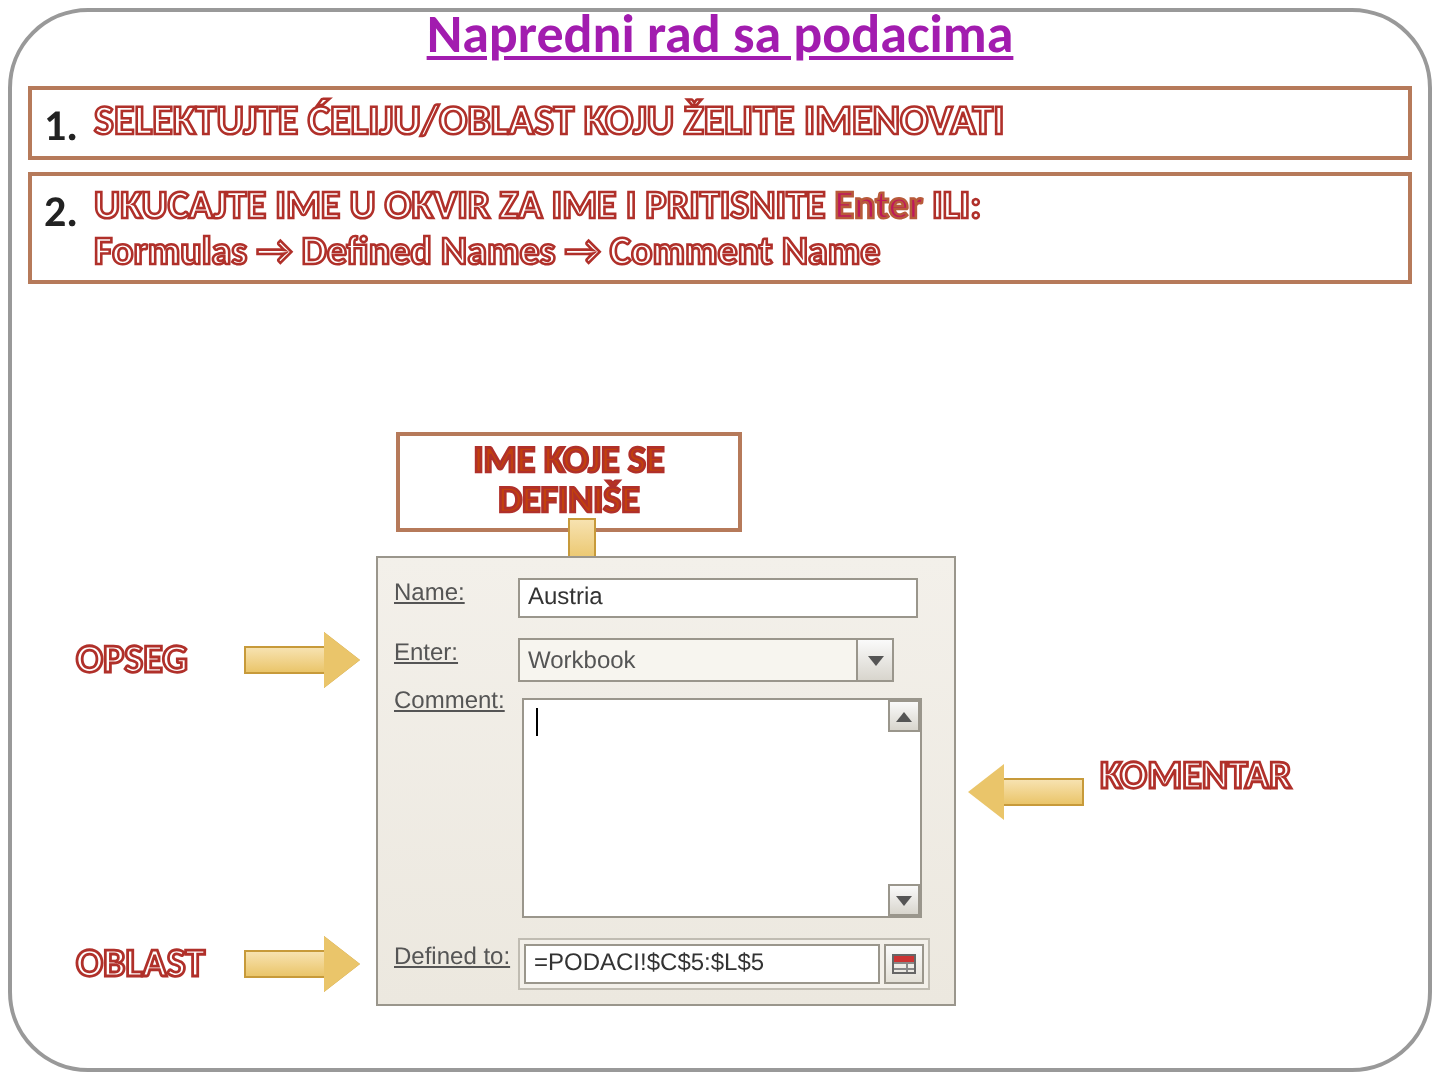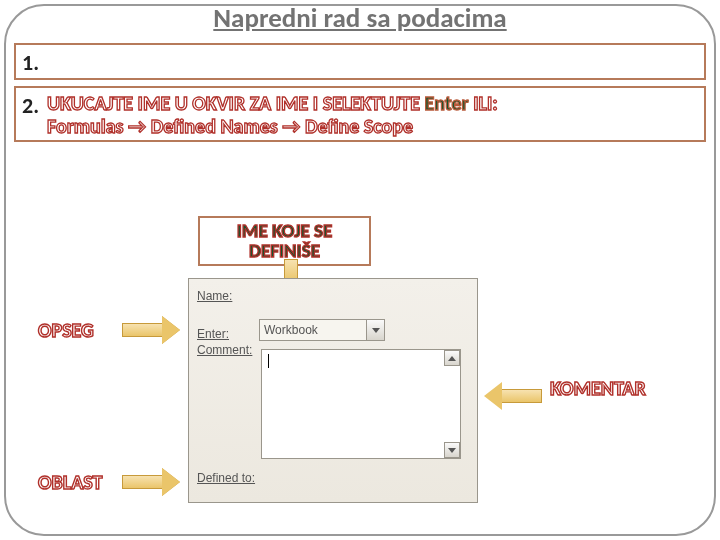--- a/index.html
+++ b/index.html
@@ -19,21 +19,21 @@
     border-radius: 40px;
   }
   .title-block {
     text-align: center;
     margin-top: 2px;
   }
   .title-line {
     font-size: 27px;
     font-weight: bold;
     text-decoration: underline;
-    color: #737373;
+    color: #a21caf;
     line-height: 1.15;
   }
   .step-box {
     margin: 6px 14px 4px 14px;
     border: 2.5px solid #b67a5a;
     background: #fff;
     padding: 4px 6px 2px 6px;
   }
   .step-row { display: flex; align-items: flex-start; }
   .step-num {
@@ -49,32 +49,32 @@
     -webkit-text-stroke: 1.3px #b0302a;
     line-height: 1.1;
   }
   .step-text-2 {
     font-size: 20px;
     font-weight: bold;
     color: #fff;
     -webkit-text-stroke: 1.3px #b0302a;
     line-height: 1.15;
   }
-  .step-enter { color: #14532d; -webkit-text-stroke: 1.3px #b85a3a; }
+  .step-enter { color: #be185d; -webkit-text-stroke: 1.3px #b85a3a; }
   .callout-box {
     position: absolute;
     border: 2.5px solid #b67a5a;
     background: #fff;
     text-align: center;
     padding: 3px 10px;
   }
   .callout-text {
     font-size: 19px;
     font-weight: bold;
-    color: #14532d;
+    color: #c2410c;
     -webkit-text-stroke: 1.3px #b0302a;
     line-height: 1.05;
   }
   .side-label {
     position: absolute;
     font-size: 20px;
     font-weight: bold;
     color: #fff;
     -webkit-text-stroke: 1.4px #b0302a;
   }
@@ -87,21 +87,21 @@
     background: linear-gradient(#f3f0ea, #ece8df);
     border: 1px solid #9a968c;
     font-family: Tahoma, Arial, sans-serif;
     font-size: 12px;
     color: #444;
   }
   .dlg-row {
     position: absolute;
     left: 8px;
     display: flex;
-    align-items: flex-end;
+    align-items: flex-start;
   }
   .dlg-label { width: 62px; color: #555; text-decoration: underline; }
   .dlg-input {
     border: 1px solid #9a968c;
     background: #fff;
     height: 20px;
     padding: 1px 4px;
     font-size: 12px;
     color: #333;
   }
@@ -251,29 +251,30 @@
 
 <div class="frame"></div>
 
 <div class="title-block">
   <div class="title-line">Napredni rad sa podacima</div>
 </div>
 
 <div class="step-box" style="margin-top:10px">
   <div class="step-row">
     <span class="step-num">1.</span>
+    <span class="step-text">SELEKTUJTE ĆELIJU/OBLAST KOJU ŽELITE IMENOVATI</span>
   </div>
 </div>
 
 <div class="step-box">
   <div class="step-row">
     <span class="step-num">2.</span>
     <span class="step-text-2">
-      <span>UKUCAJTE IME U OKVIR ZA IME I SELEKTUJTE </span><span class="step-enter">Enter</span><span> ILI:</span><br>
-      <span>Formulas → Defined Names → Define Scope</span>
+      <span>UKUCAJTE IME U OKVIR ZA IME I PRITISNITE </span><span class="step-enter">Enter</span><span> ILI:</span><br>
+      <span>Formulas → Defined Names → Comment Name</span>
     </span>
   </div>
 </div>
 
 <div class="callout-box" style="top:216px;left:198px;width:173px">
   <div class="callout-text">IME KOJE SE DEFINIŠE</div>
 </div>
 <div class="arrow-down" style="top:259px;left:277px">
   <div class="shaft-v"></div>
     <div class="head-v"></div>
@@ -293,24 +294,25 @@
 
 <div class="arrow-left" style="top:382px;left:484px">
   <div class="head"></div>
     <div class="shaft"></div>
 </div>
 <div class="side-label" style="top:376px;left:550px">KOMENTAR</div>
 
 <div class="dialog">
   <div class="dlg-row" style="top:10px">
     <span class="dlg-label">Name:</span>
+    <span class="dlg-input" style="width:200px">Austria</span>
   </div>
   <div class="dlg-row" style="top:40px">
     <span class="dlg-label">Enter:</span>
-    <span class="dlg-select" style="width:126px">
+    <span class="dlg-select" style="width:188px">
       <span>Workbook</span>
       <span class="sel-btn">
           <span class="tri-down"></span>
         </span>
     </span>
   </div>
   <div class="dlg-row" style="top:64px;align-items:flex-start">
     <span class="dlg-label">Comment:</span>
   </div>
   <div class="dlg-textarea" style="top:70px;left:72px;width:200px;height:110px">
@@ -318,13 +320,19 @@
     <div class="scroll-btn" style="top:0">
         <span class="tri-up"></span>
       </div>
     <div class="scroll-btn" style="bottom:0">
         <span class="tri-down"></span>
       </div>
   </div>
   <div class="dlg-row" style="top:192px">
     <span class="dlg-label">Defined to:</span>
   </div>
+  <div class="refers-wrap" style="top:190px;left:70px;width:206px;height:26px;padding:2px">
+    <span class="refers-input">=PODACI!$C$5:$L$5</span>
+    <span class="refers-btn">
+        <span class="mini-grid"></span>
+      </span>
+  </div>
 </div>
 
 </body></html>

